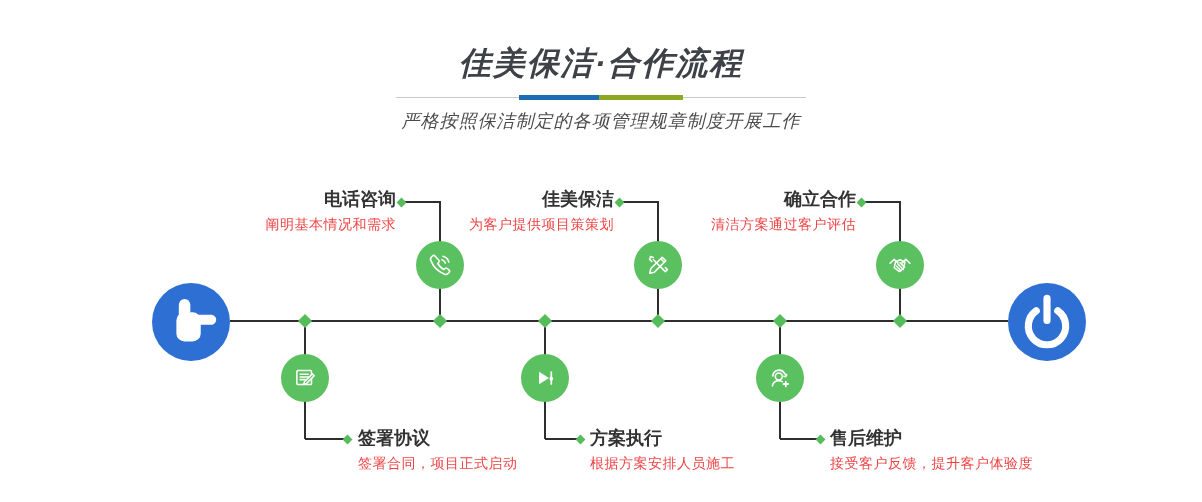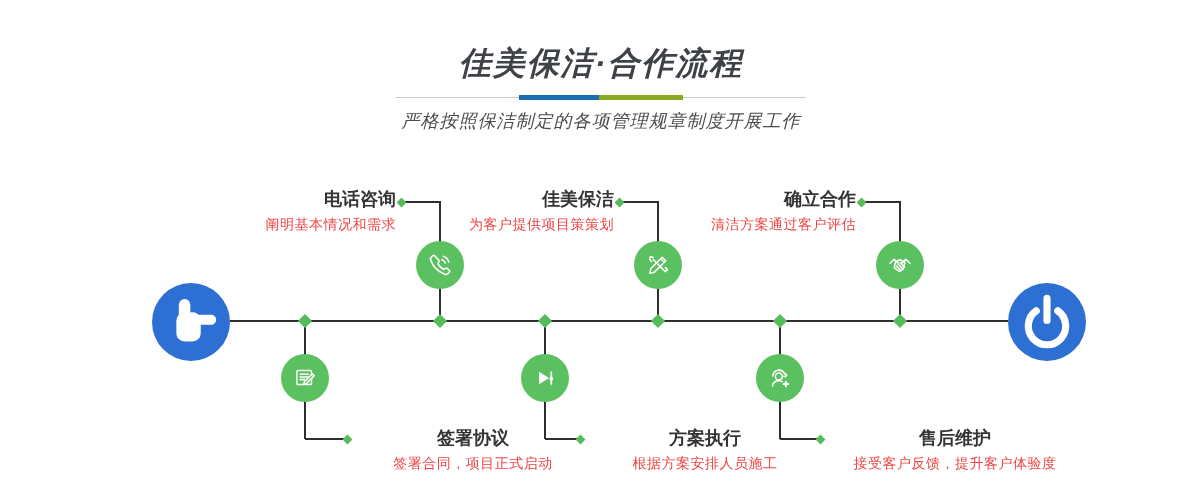--- a/index.html
+++ b/index.html
@@ -37,21 +37,21 @@
   .endpoint{
     position:absolute;width:78px;height:78px;border-radius:50%;
     background:#2d6fd2;display:flex;align-items:center;justify-content:center;
   }
 
   
   .label{position:absolute;}
   .label .t{font-size:18px;font-weight:bold;color:#333;line-height:23px;}
   .label .d{font-size:14px;color:#ef4444;line-height:18px;margin-top:4px;letter-spacing:.5px;}
   .lab-top{text-align:right;}
-  .lab-bot{text-align:center;}
+  .lab-bot{text-align:left;}
 
   
   .s1-vline{left:439px;top:201px;height:120px;}
   .s1-stub{left:404px;top:201px;width:36px;}
   .s1-ldia{left:398px;top:199px;}
   .s1-tdia{left:435px;top:316px;}
   .s1-node{left:416px;top:241px;}
   .s1-label{left:196px;top:188px;width:200px;}
   
   .s2-vline{left:657px;top:201px;height:120px;}

